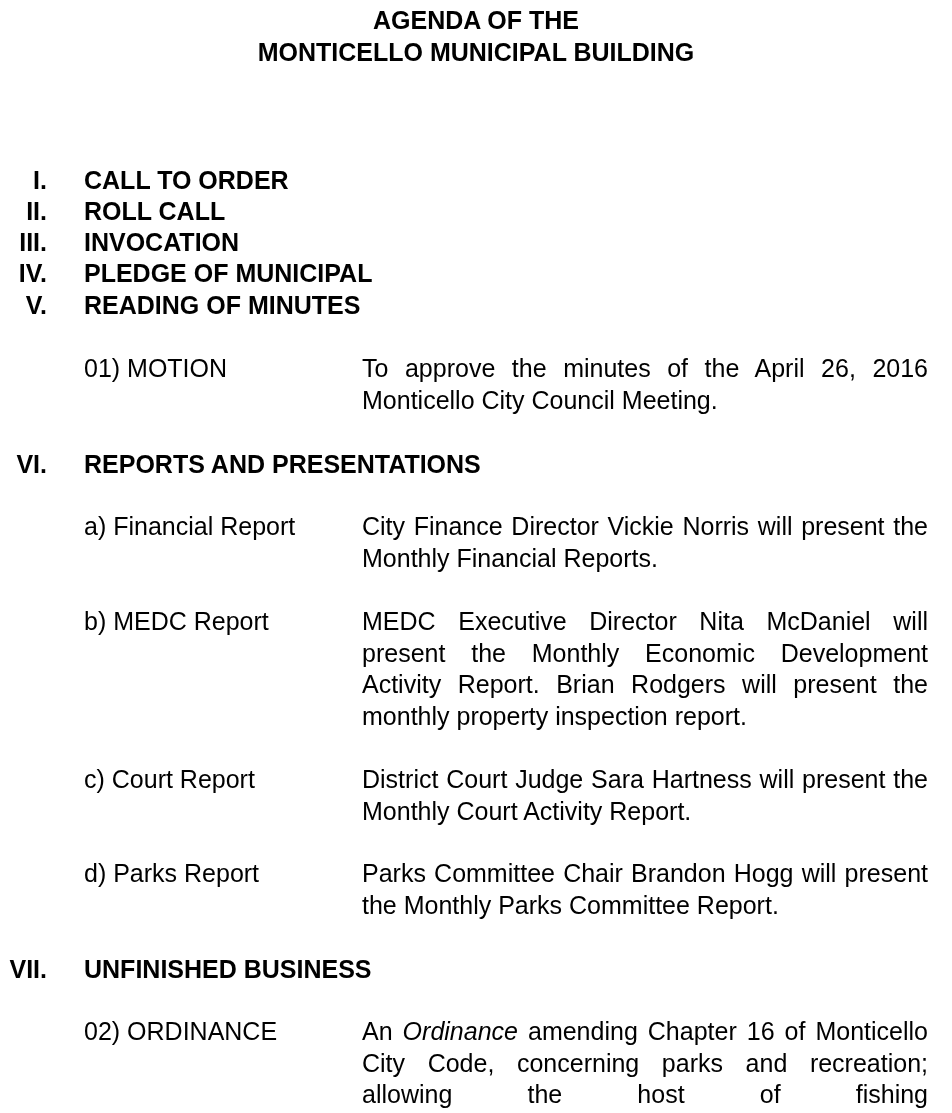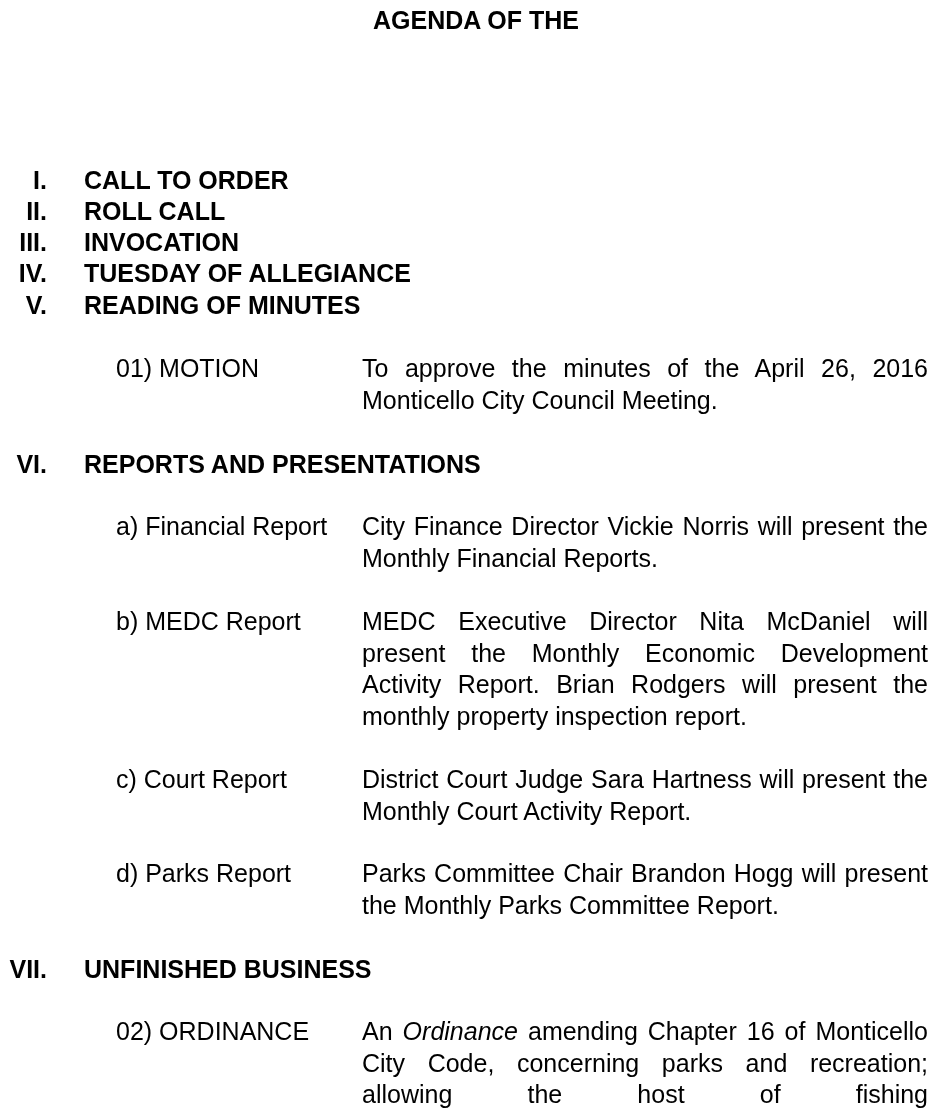--- a/index.html
+++ b/index.html
@@ -13,47 +13,48 @@
     }
     .title div { white-space: nowrap; }
     .sec {
       position: absolute; left: 0; height: 32px; font-weight: bold; font-size: 25px;
       line-height: 32px; white-space: nowrap;
     }
     .sec .num { position: absolute; right: 905px; width: 60px; text-align: right; }
     .sec .num { left: -13px; }
     .sec .lbl { position: absolute; left: 84px; }
     .item { position: absolute; left: 0; width: 952px; font-size: 25px; line-height: 31.5px; }
-    .item .ilbl { position: absolute; left: 84px; white-space: nowrap; margin-left: 32px; }
+    .item .ilbl { position: absolute; left: 84px; white-space: nowrap; }
     .item .idesc { position: absolute; left: 362px; width: 566px; text-align: justify; text-align-last: left; }
     .item .idesc.full-last { text-align-last: justify; }
     em { font-style: italic; }
   </style>
 </head>
 <body>
 
 <div class="title">
   <div>AGENDA OF THE</div>
+  <div>MONTICELLO MUNICIPAL BUILDING</div>
 </div>
 
 <div class="sec" style="top:164px">
   <span class="num">I.</span>
   <span class="lbl">CALL TO ORDER</span>
 </div>
 <div class="sec" style="top:195px">
   <span class="num">II.</span>
   <span class="lbl">ROLL CALL</span>
 </div>
 <div class="sec" style="top:226px">
   <span class="num">III.</span>
   <span class="lbl">INVOCATION</span>
 </div>
 <div class="sec" style="top:257px">
   <span class="num">IV.</span>
-  <span class="lbl">TUESDAY OF ALLEGIANCE</span>
+  <span class="lbl">PLEDGE OF MUNICIPAL</span>
 </div>
 <div class="sec" style="top:289px">
   <span class="num">V.</span>
   <span class="lbl">READING OF MINUTES</span>
 </div>
 
 <div class="item" style="top:353px">
   <span class="ilbl">01) MOTION</span>
   <div class="idesc">To approve the minutes of the April 26, 2016 Monticello City Council Meeting.</div>
 </div>

